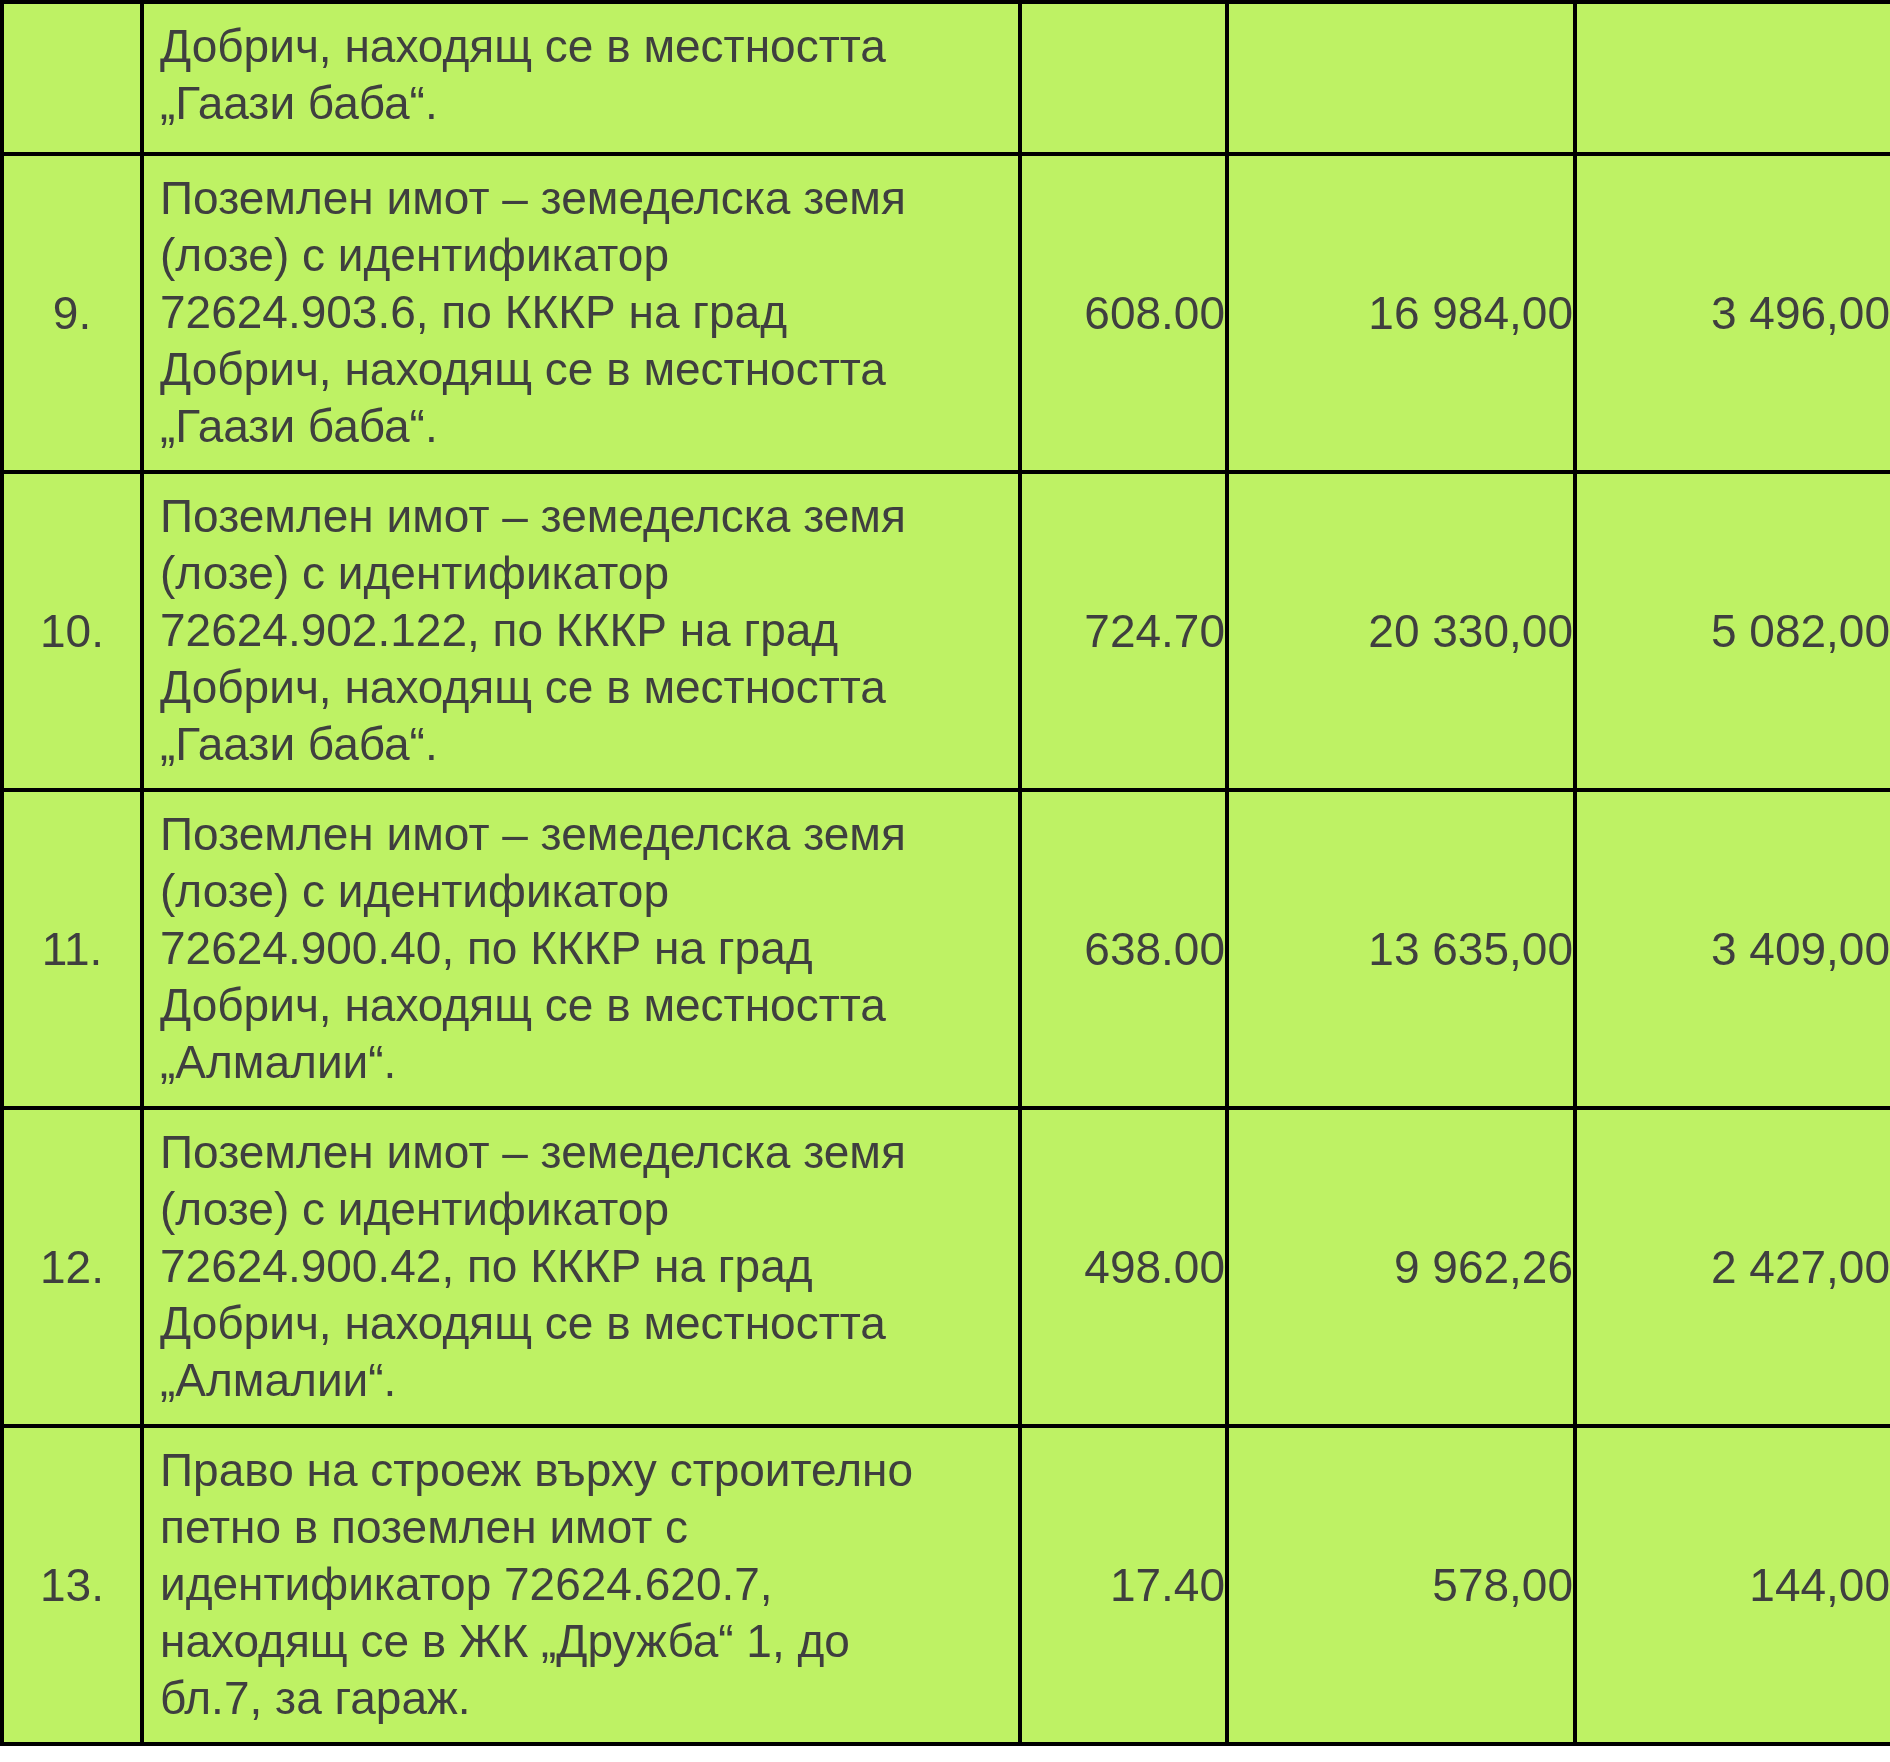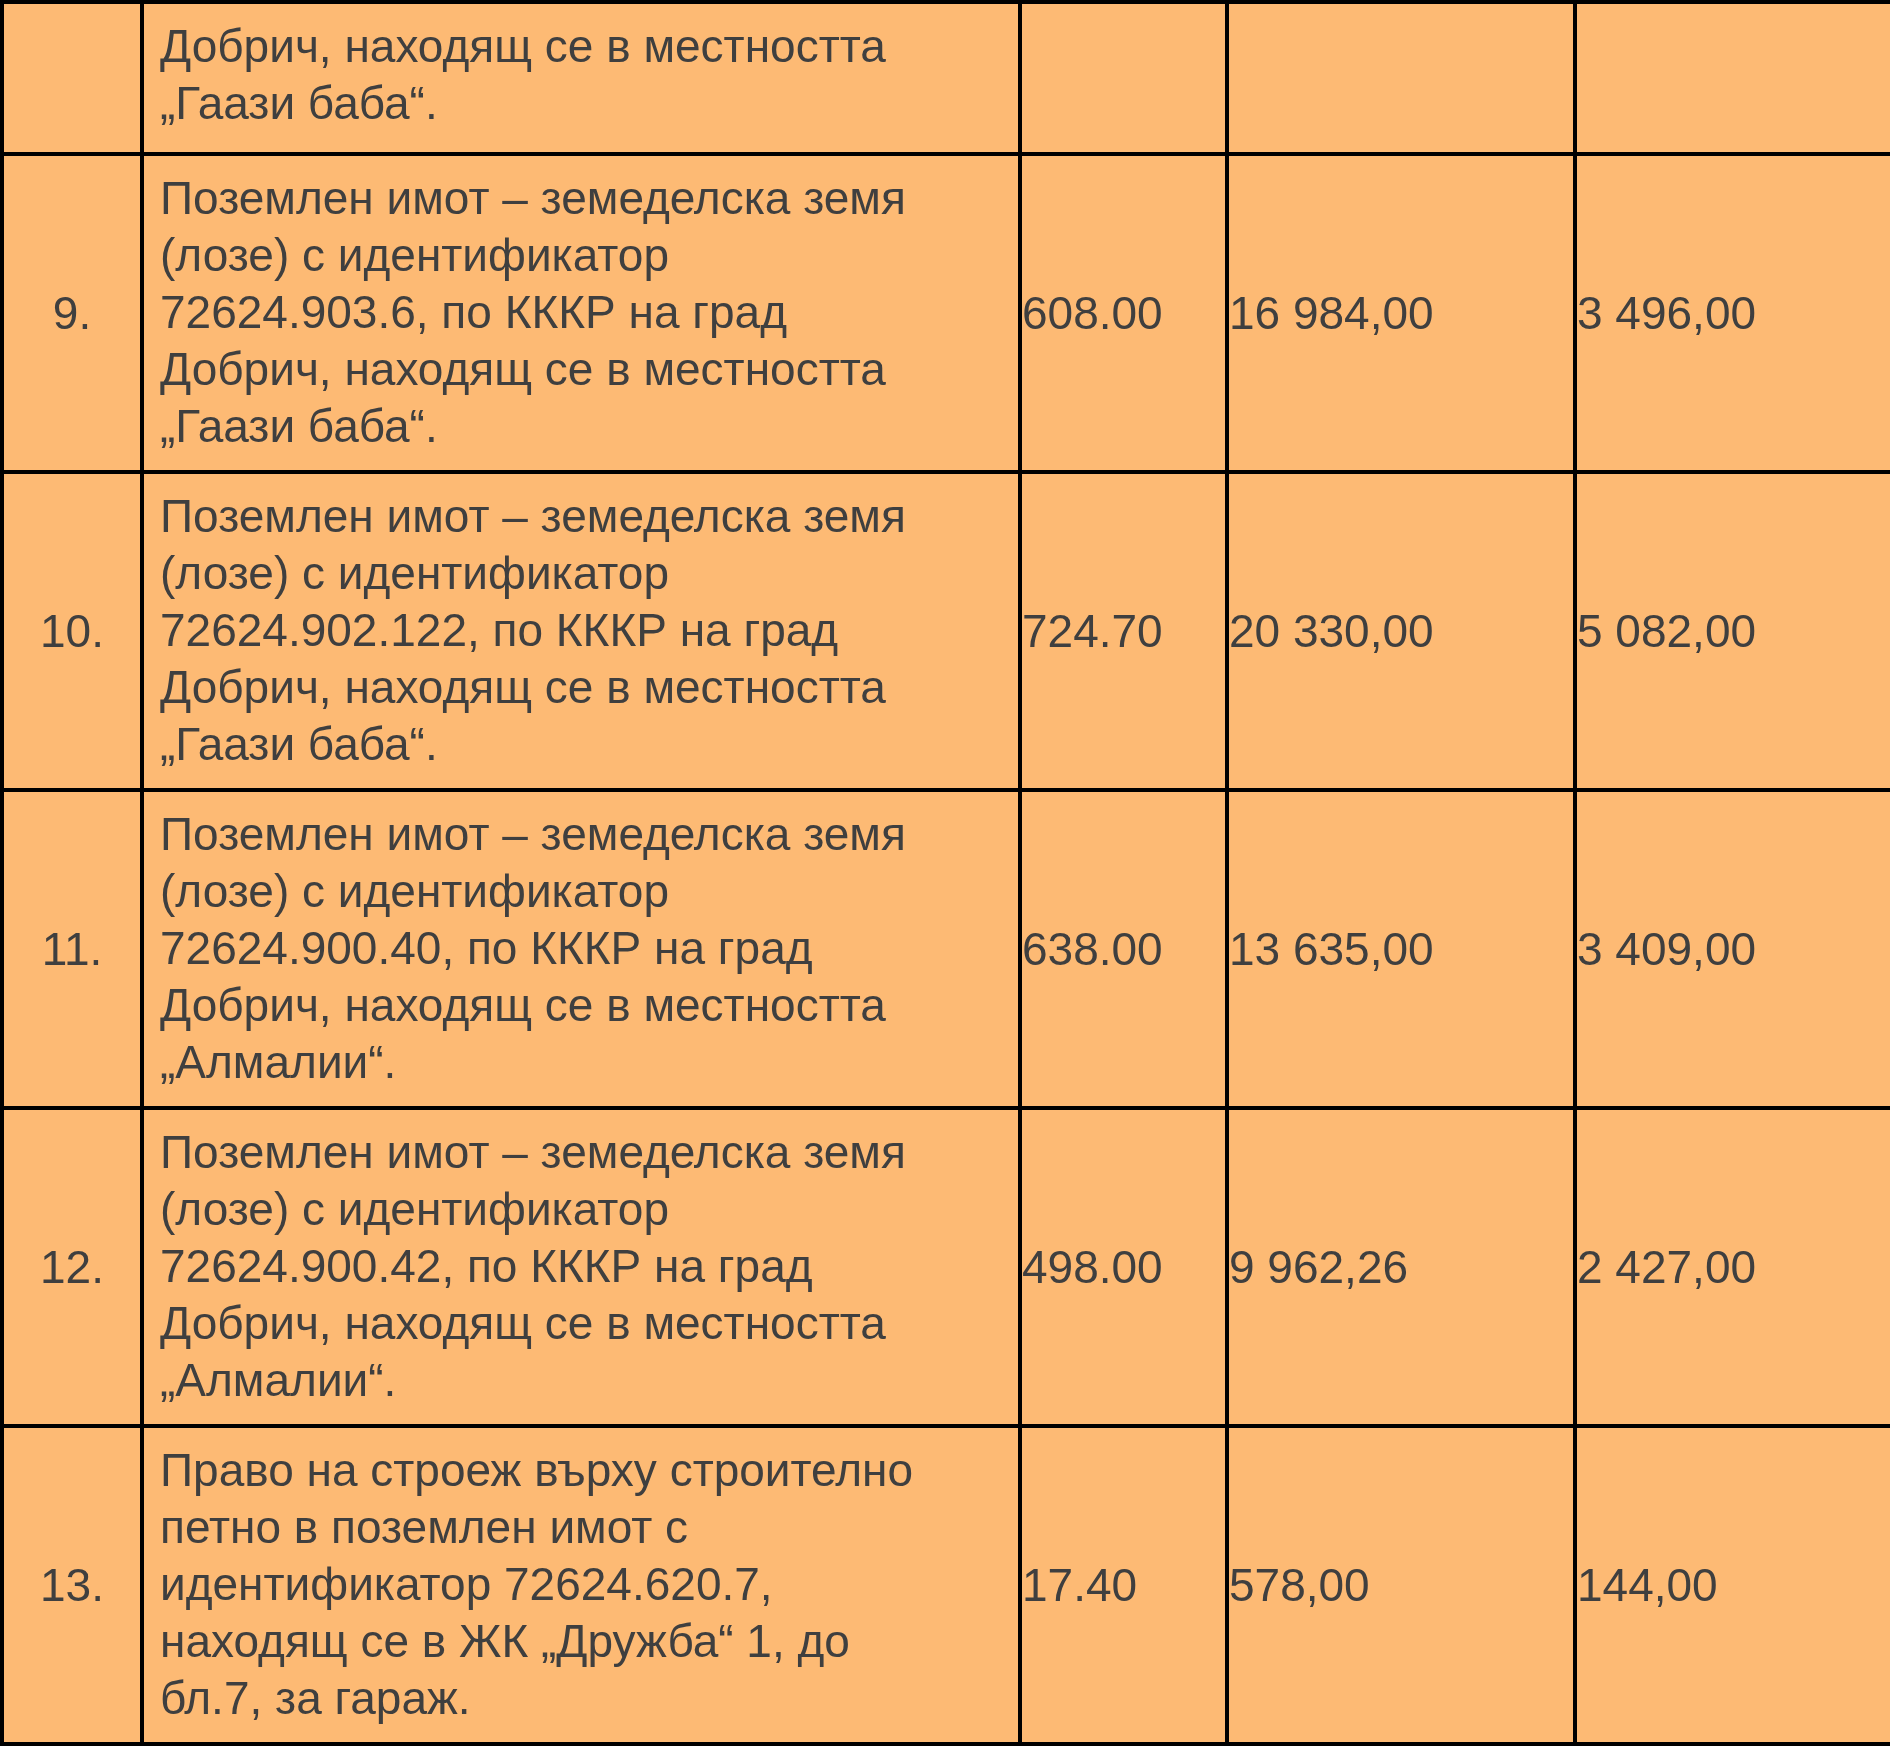--- a/index.html
+++ b/index.html
@@ -21,42 +21,42 @@
   col.c-num  { width: 140px; }
   col.c-desc { width: 878px; }
   col.c-v1   { width: 207px; }
   col.c-v2   { width: 348px; }
   col.c-v3   { width: 317px; }
   .doc-table td {
     border: 4px solid #000000;
     font-size: 46px;
     color: #3f3f3f;
     overflow: hidden;
-    background: #fdba74;
+    background: #bef264;
   }
   .doc-table tr       { height: 318px; }
   .doc-table tr.partial { height: 146px; }
   td.num {
     text-align: center;
     vertical-align: middle;
     padding: 0;
   }
   td.desc {
     text-align: left;
     vertical-align: top;
     padding: 14px 10px 0 16px;
     line-height: 57px;
     white-space: pre-line;
   }
   tr.partial td.desc {
     vertical-align: bottom;
     padding-bottom: 20px;
   }
   td.val {
-    text-align: left;
+    text-align: right;
     vertical-align: middle;
     padding: 0;
   }
 </style>
 </head>
 <body>
 
 <table class="doc-table">
   <colgroup>
     <col class="c-num">

